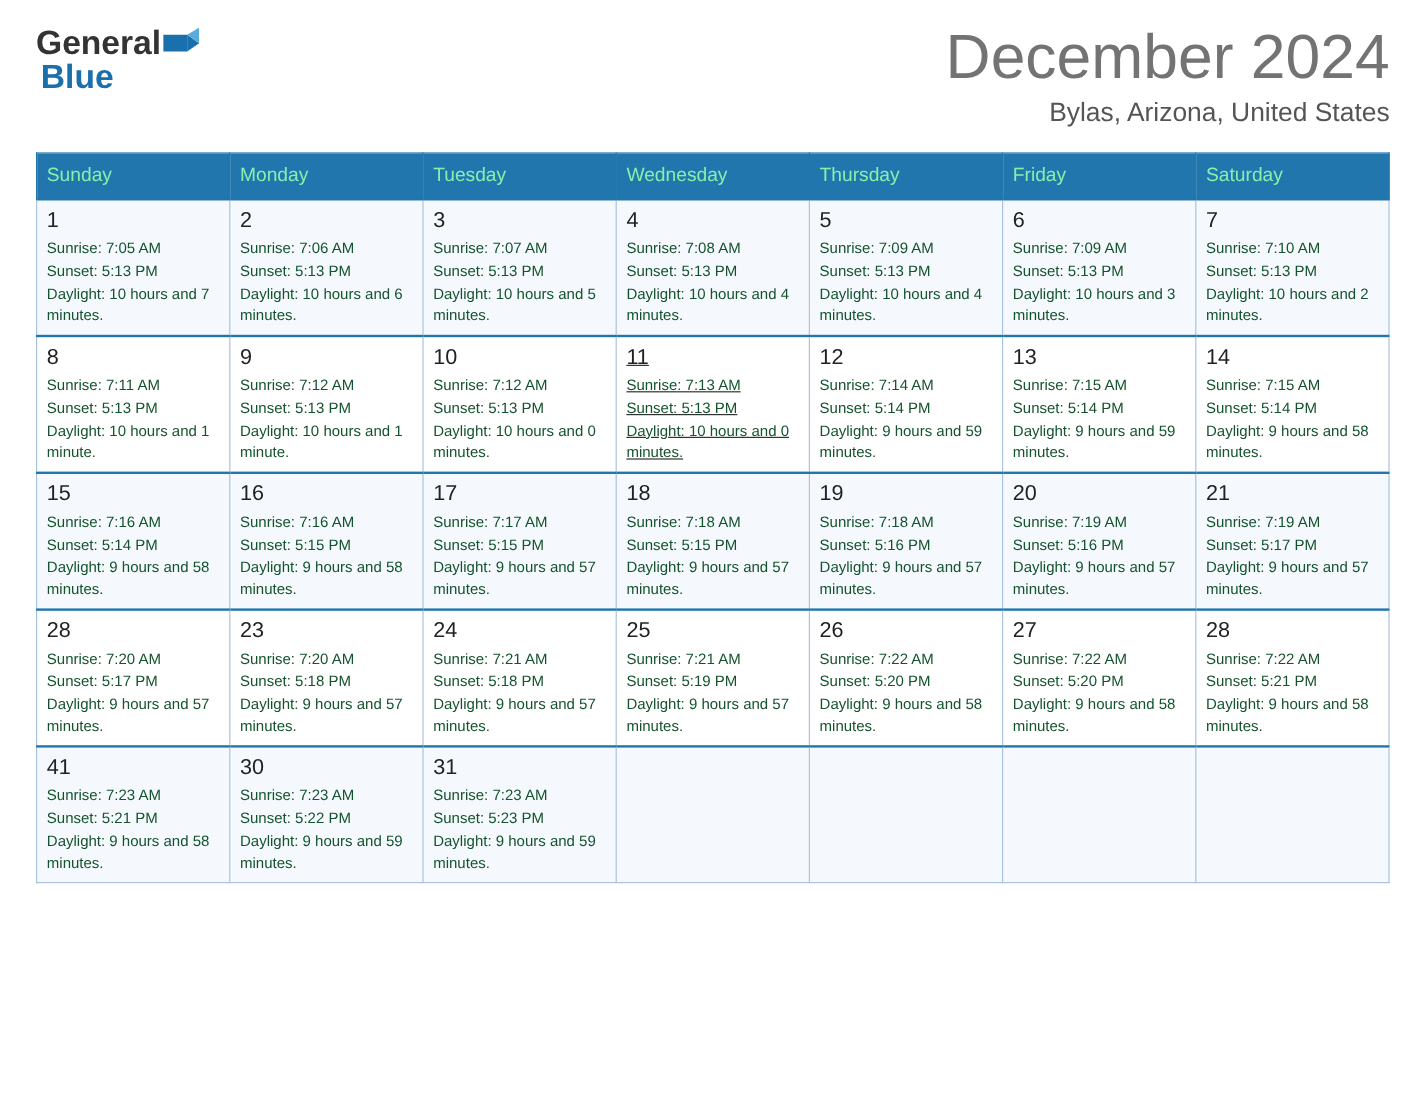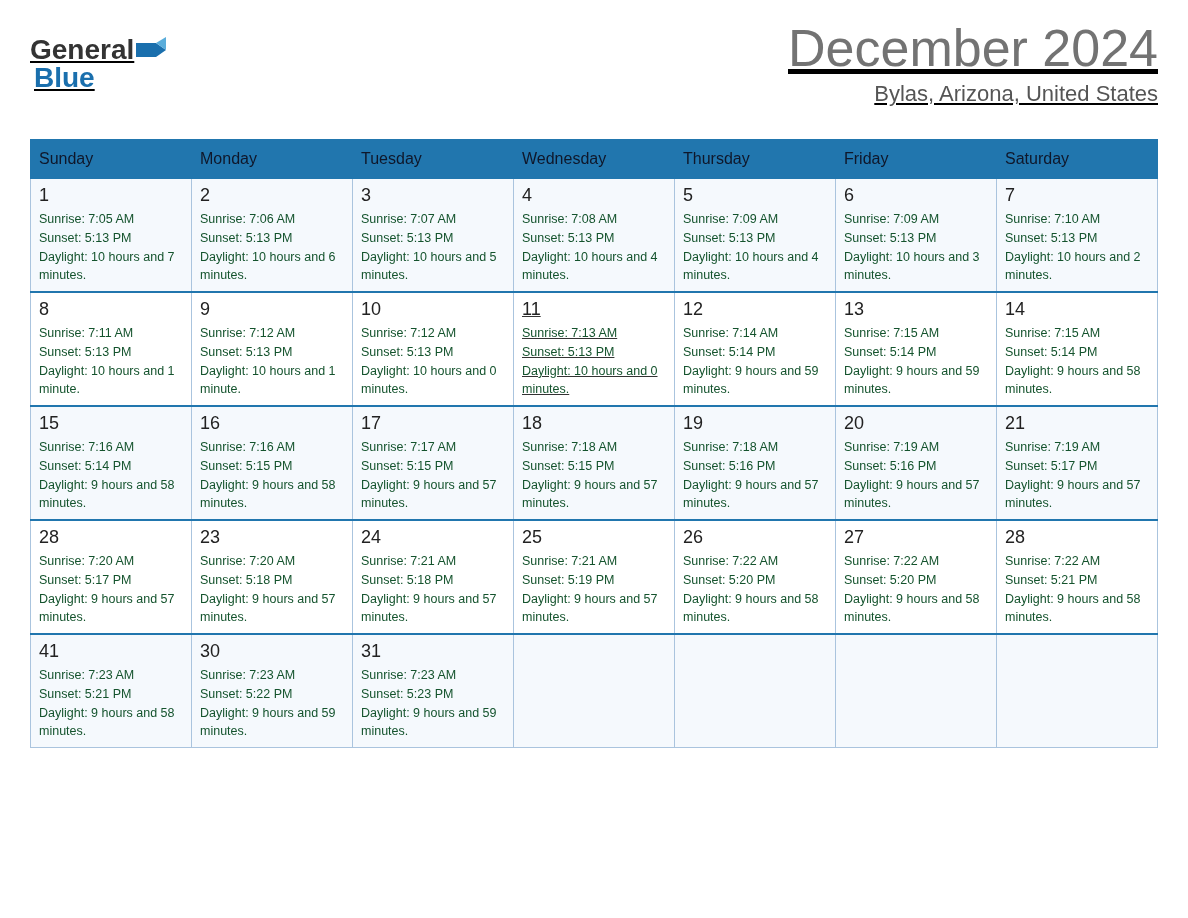--- a/index.html
+++ b/index.html
@@ -6,23 +6,22 @@
     body {
       font-family: Arial, sans-serif;
       background: #fff;
       width: 1188px;
       min-height: 918px;
       padding: 20px 30px;
     }
     .header-area {
       display: flex;
       justify-content: space-between;
-      align-items: center;
-      margin-bottom: 32px;
-      text-decoration: underline;
+      align-items: flex-start;
+      margin-bottom: 20px;
     }
     .logo-text-general {
       font-size: 28px;
       font-weight: bold;
       color: #333;
     }
     .logo-text-blue {
       font-size: 28px;
       font-weight: bold;
       color: #1a6fad;
@@ -55,21 +54,21 @@
       color: #555;
       margin-top: 4px;
     }
     .calendar-table {
       width: 100%;
       border-collapse: collapse;
       table-layout: fixed;
     }
     .calendar-table th {
       background-color: #2176ae;
-      color: #0f172a;
+      color: #86efac;
       font-size: 16px;
       font-weight: normal;
       padding: 10px 8px;
       text-align: left;
       border: 1px solid #2176ae;
     }
     .calendar-table td {
       border: 1px solid #aac4de;
       vertical-align: top;
       padding: 6px 8px;

